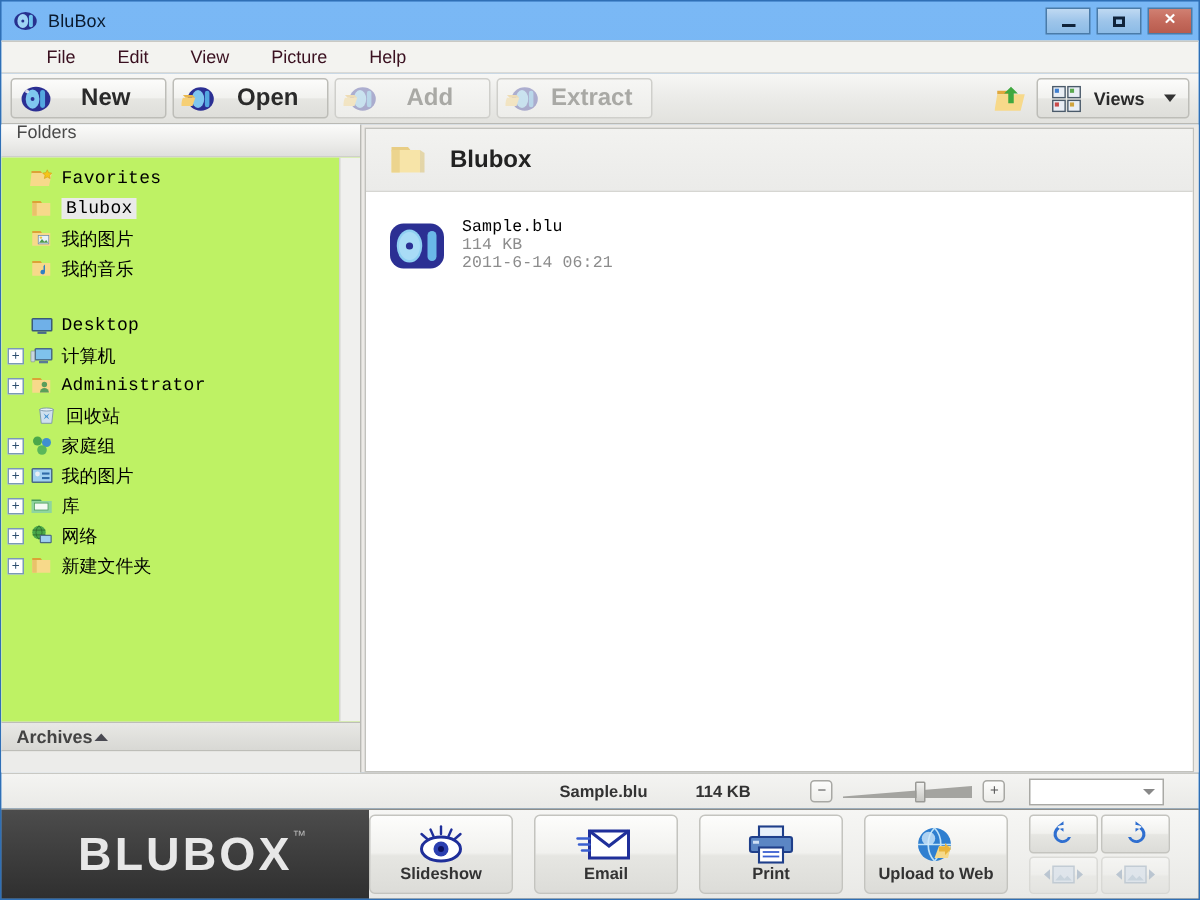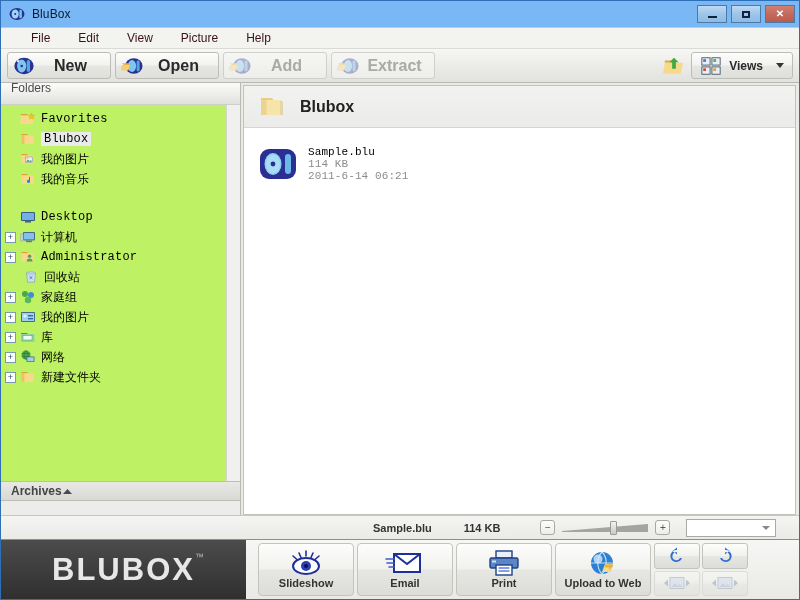--- a/index.html
+++ b/index.html
@@ -166,21 +166,21 @@
   }
   .brand {
     flex:0 0 245px; display:flex; align-items:center; justify-content:center;
     position:relative;
   }
   .brand-text {
     font-size:31px; font-weight:bold; color:rgba(255,255,255,.88);
     letter-spacing:2px; font-family:"Liberation Sans", sans-serif;
   }
   .brand-tm { position:absolute; right:42px; top:12px; color:rgba(255,255,255,.6); font-size:9px;}
-  .act-zone { flex:1 1 auto; display:flex; align-items:stretch; gap:3px; padding:3px 4px 3px 12px;
+  .act-zone { flex:1 1 auto; display:flex; align-items:stretch; gap:14px; padding:3px 4px 3px 0;
               background: linear-gradient(to bottom,#f6f6f4 0%,#e9e9e6 100%); }
   .act-btn {
     min-width:96px; display:flex; flex-direction:column; align-items:center; justify-content:center; gap:1px;
     border:1px solid #c4c4bf; border-radius:4px;
     background: linear-gradient(to bottom,#fdfdfc 0%,#f1f1ee 48%,#e6e6e2 52%,#dcdcd8 100%);
   }
   .act-btn .albl { font-size:11px; font-weight:bold; color:#333; }
   .act-small-col { display:flex; flex-direction:column; gap:2px; padding:0; }
   .act-small-row { display:flex; gap:2px; flex:1; }
   .act-sbtn {

